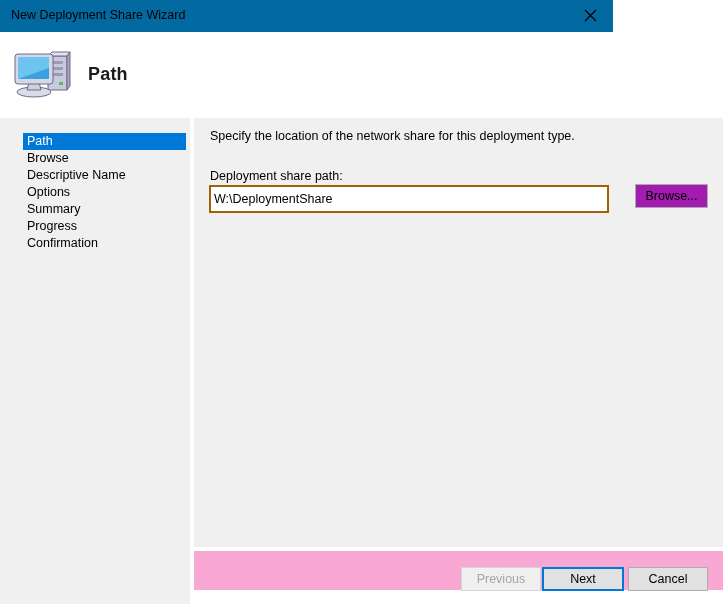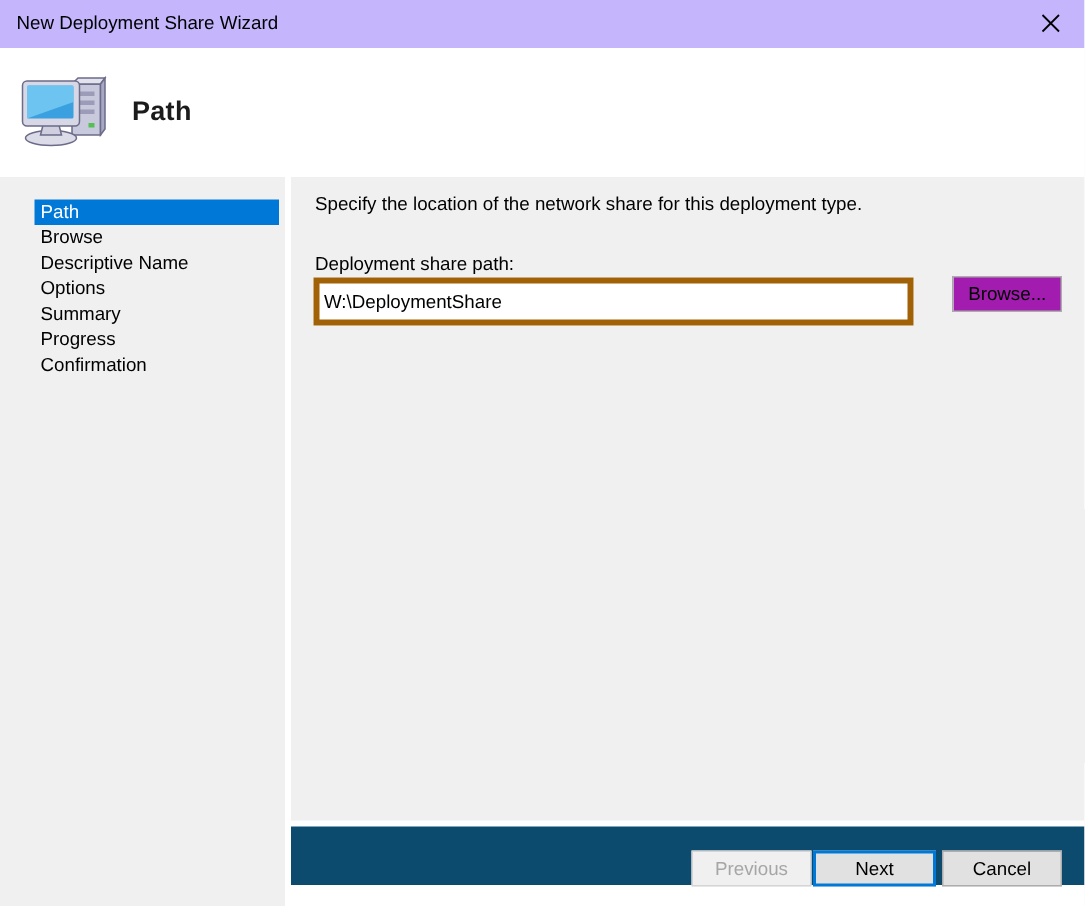--- a/index.html
+++ b/index.html
@@ -15,22 +15,22 @@
     color: #000000;
     overflow: hidden;
     position: relative;
     -webkit-font-smoothing: antialiased;
   }
 
   
   #titlebar {
     position: absolute;
     left: 0; top: 0;
-    width: 723px; height: 32px;
-    background: #c4b5fd;
+    width: 613px; height: 32px;
+    background: #0369a1;
     text-align: right;
   }
   #window-title {
     position: absolute;
     left: 11px; top: 8px;
     font-size: 12.5px;
     color: #000000;
     white-space: nowrap;
   }
   #close-button {
@@ -94,21 +94,21 @@
   #content-panel {
     position: absolute;
     left: 194px; top: 118px;
     width: 529px; height: 429px;
     background: #f0f0f0;
   }
   #footer-panel {
     position: absolute;
     left: 194px; top: 551px;
     width: 529px; height: 39px;
-    background: #0c4a6e;
+    background: #f9a8d4;
   }
 
   
   #instruction {
     position: absolute;
     left: 16px; top: 11px;
     font-size: 12.5px;
     color: #000000;
     white-space: nowrap;
   }
@@ -118,21 +118,21 @@
     font-size: 12.5px;
     color: #000000;
     white-space: nowrap;
     text-align: right;
   }
   #path-input {
     position: absolute;
     left: 15px; top: 67px;
     width: 400px; height: 21px;
     box-sizing: border-box;
-    border: 4px solid #a16207;
+    border: 2px solid #a16207;
     background: #ffffff;
     font-family: "Liberation Sans", sans-serif;
     font-size: 12.5px;
     color: #000000;
     padding: 12px 3px;
     outline: none;
   }
   #browse-button {
     position: absolute;
     left: 441px; top: 66px;

